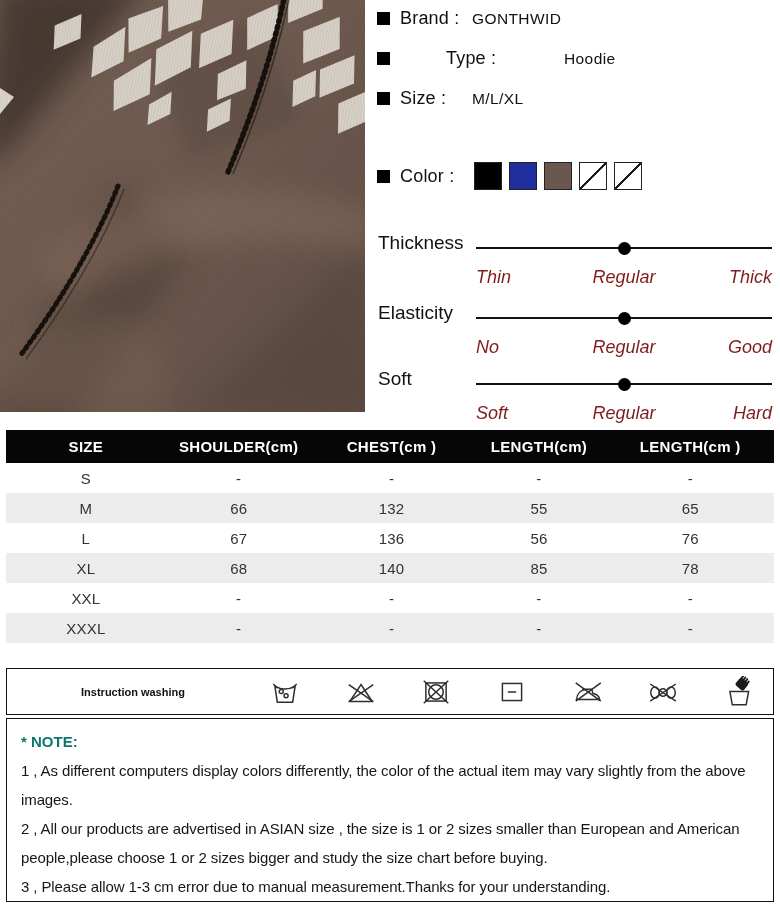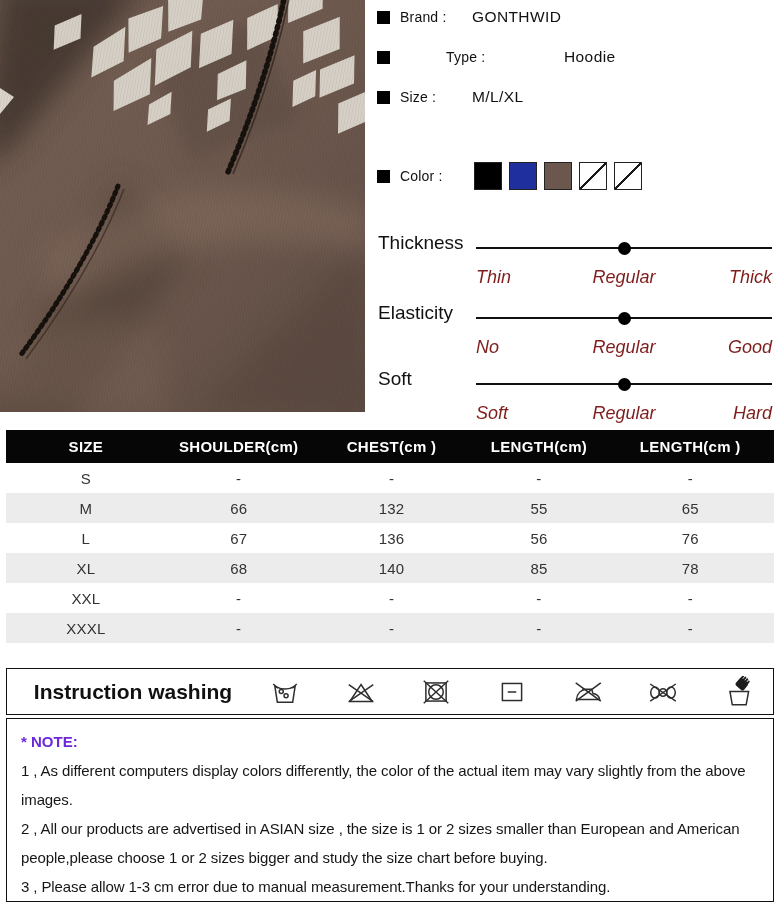--- a/index.html
+++ b/index.html
@@ -9,21 +9,21 @@
   
   .photo { position:absolute; left:0; top:0; width:365px; height:412px; overflow:hidden; }
   .photo svg { display:block; }
   .texture { position:absolute; inset:0; pointer-events:none;
     background:repeating-linear-gradient(100deg, rgba(0,0,0,.045) 0 1px, transparent 1px 3px); }
 
   
   .specs { position:absolute; left:375px; top:0; width:405px; height:420px; }
   .spec-row { position:absolute; left:0; display:flex; align-items:center; }
   .bullet { width:13px; height:13px; background:#000; margin-left:2px; flex:0 0 13px; }
-  .spec-label { font-size:14px; color:#111; margin-left:10px; width:62px; letter-spacing:.2px; }
+  .spec-label { font-size:18px; color:#111; margin-left:10px; width:62px; letter-spacing:.2px; }
   .spec-value { font-size:15.5px; color:#111; margin-left:10px; letter-spacing:.4px; }
   .row-brand { top:8px; }  .row-type { top:48px;gap:46px; }  .row-size { top:88px; }
   .row-color { top:162px; }
   .swatches { display:flex; gap:7px; margin-left:12px; }
   .swatch { width:28px; height:28px; border:1px solid #222; }
   .swatch.diag { background:linear-gradient(to bottom right,#fff 46.5%,#1a1a1a 46.5%,#1a1a1a 52%,#fff 52%); }
 
   .slider-group { position:absolute; left:0; width:405px; height:60px; }
   .sg-0 { top:230px; } .sg-1 { top:300px; } .sg-2 { top:366px; }
   .slider-label { position:absolute; left:3px; top:2px; font-size:19px; color:#111; }
@@ -39,28 +39,28 @@
   .t-row { display:flex; align-items:center; height:30px; }
   .t-head { height:33px; background:#060606; color:#fff; font-weight:bold; }
   .t-cell { text-align:center; font-size:15px; color:#333; letter-spacing:.2px; }
   .t-head .t-cell { color:#fff; letter-spacing:.3px; }
   .c0 { width:20.8%; } .c1 { width:19%; } .c2 { width:20.8%; } .c3 { width:17.6%; } .c4 { width:21.8%; }
   .t-row.alt { background:#ececec; }
 
   
   .wash-box { position:absolute; left:6px; top:668px; width:768px; height:47px;
     border:1.5px solid #111; display:flex; align-items:center; }
-  .wash-title { width:252px; text-align:center; font-size:21px; font-weight:600; color:#111; }
+  .wash-title { width:252px; text-align:center; font-size:11px; font-weight:600; color:#111; }
   .wash-icons { flex:1; display:flex; justify-content:space-between; align-items:center; padding:0 18px 0 10px; }
   .wicon { width:32px; height:32px; display:flex; align-items:center; justify-content:center; }
   .wicon svg { width:32px; height:32px; stroke:#2e2e2e; stroke-width:1.4; fill:none; }
 
   .note-box { position:absolute; left:6px; top:718px; width:768px; height:184px;
     border:1.5px solid #111; padding:9px 14px; }
-  .note-title { font-size:15px; font-weight:bold; color:#6d28d9; line-height:28px; }
+  .note-title { font-size:15px; font-weight:bold; color:#0f766e; line-height:28px; }
   .note-item { font-size:15px; color:#161616; line-height:29px; letter-spacing:-0.1px; }
 </style>
 </head>
 <body>
 
 <div class="page">
 
   <div class="photo">
     <svg viewBox="0 0 365 412" width="365" height="412">
       <defs>

